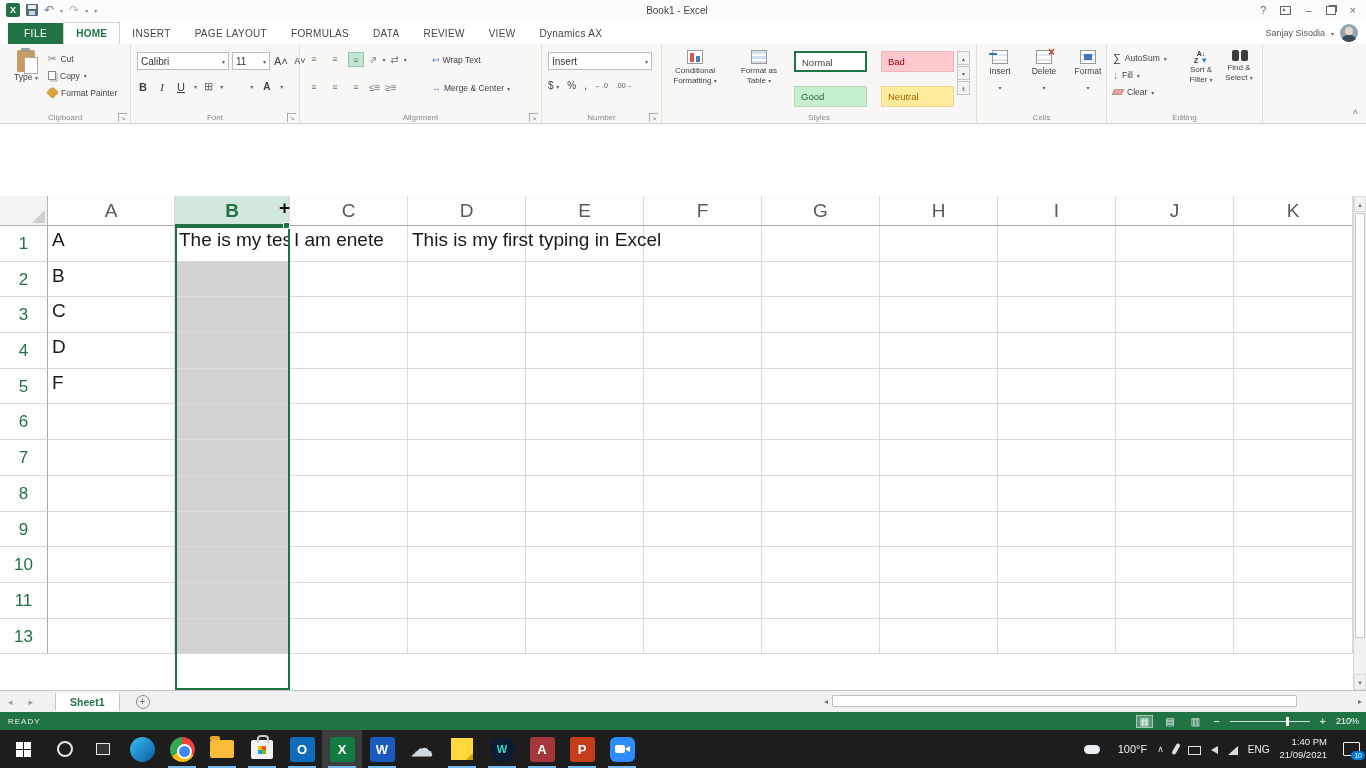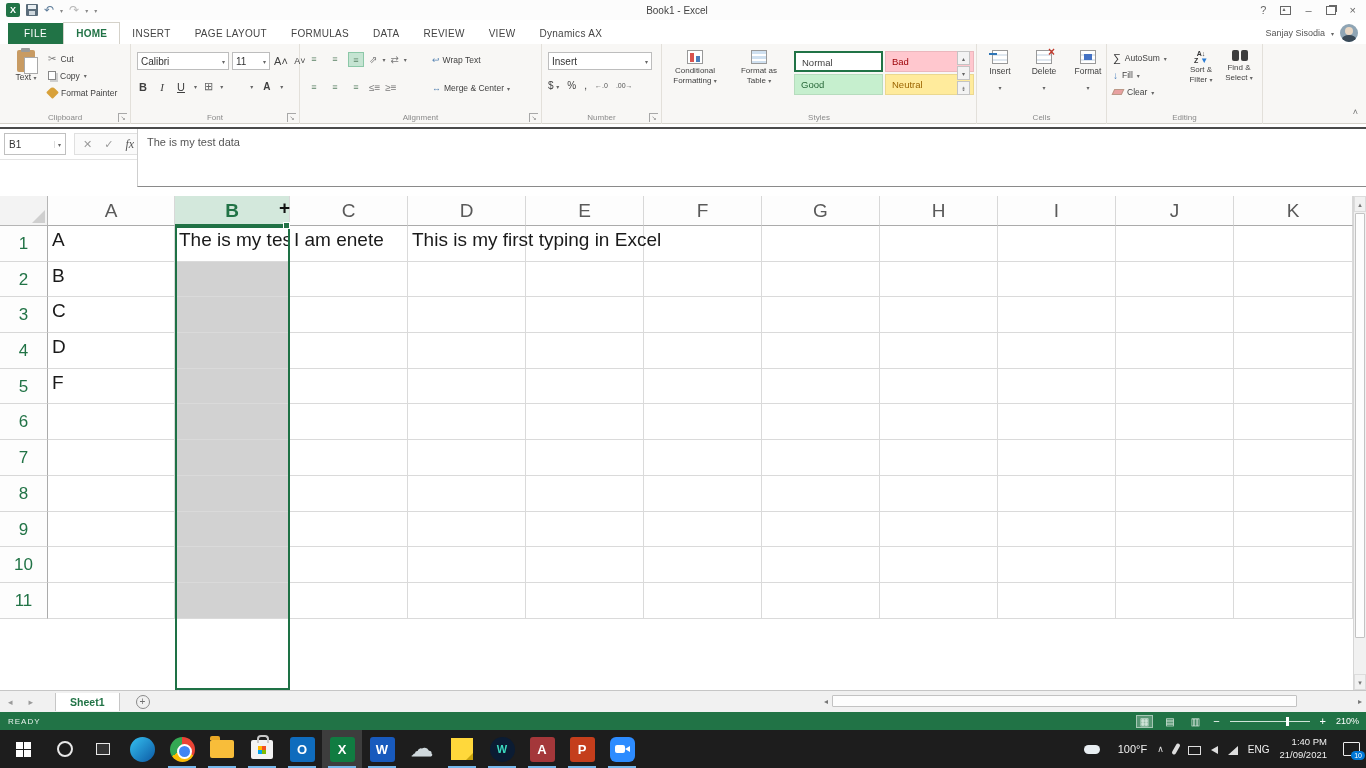--- a/index.html
+++ b/index.html
@@ -77,21 +77,21 @@
   .num-combo{position:absolute;left:6px;top:8px;width:104px;}
   .num-row2{position:absolute;left:6px;top:36px;display:flex;align-items:center;gap:8px;font-size:10px;color:#3f3f3f;}
   .deci{font-size:7px;color:#555;line-height:1;text-align:center;}
   
   .cf-btn,.fat-btn{position:absolute;top:6px;width:66px;text-align:center;}
   .cf-ic{width:16px;height:14px;margin:0 auto 2px;background:#fff;border:1px solid #999;position:relative;}
   .cf-ic:before{content:"";position:absolute;left:2px;top:2px;width:4px;height:9px;background:#d9534f;}
   .cf-ic:after{content:"";position:absolute;left:8px;top:5px;width:4px;height:6px;background:#4a7ebb;}
   .fat-ic{width:16px;height:14px;margin:0 auto 2px;background:repeating-linear-gradient(#cfe0f0 0 3px,#fff 3px 5px);border:1px solid #999;}
   .two-line{font-size:8px;color:#3f3f3f;line-height:1.25;}
-  #style-gallery{position:absolute;left:132px;top:7px;width:180px;display:grid;grid-template-columns:1fr 1fr;gap:2px;}
+  #style-gallery{position:absolute;left:132px;top:7px;width:160px;display:grid;grid-template-columns:1fr 1fr;gap:14px;}
   .style-cell{height:21px;font-size:9.5px;padding:4px 0 0 6px;border:1px solid rgba(0,0,0,0.08);}
   .style-sel{border:2px solid #217346;background:#fff;}
   .gal-scroll{position:absolute;left:295px;top:7px;width:13px;display:flex;flex-direction:column;gap:1px;}
   .gal-scroll div{height:14px;border:1px solid #c4c4c4;background:#f3f3f3;font-size:6px;color:#666;text-align:center;line-height:14px;}
   
   .cells-row{position:absolute;left:6px;top:6px;display:flex;gap:10px;}
   .cellbtn{width:34px;text-align:center;}
   .cb-ic{width:16px;height:14px;margin:0 auto 2px;border:1px solid #999;background:repeating-linear-gradient(#fff 0 3px,#dfe7ef 3px 5px);position:relative;}
   .cb-ic.ins:before{content:"";position:absolute;left:-4px;top:2px;width:8px;height:2px;background:#2e75b6;}
   .cb-ic.del:before{content:"×";position:absolute;right:-4px;top:-6px;color:#c0392b;font-size:12px;font-weight:bold;}
@@ -256,21 +256,21 @@
       <span class="dd">▾</span>
       <div class="avatar"></div>
     </div>
   </div>
 
   <div id="ribbon">
 
     <div class="grp" style="left:0;width:131px;">
       <div class="paste-big">
         <div class="paste-ic"></div>
-        <div class="rbtn-lbl"><span>Text</span> <span class="dd">▾</span></div>
+        <div class="rbtn-lbl"><span>Type</span> <span class="dd">▾</span></div>
       </div>
       <div class="clip-mini">
         <div class="mini-row">
             <span class="scissors">✂</span>
             <span class="rbtn-lbl">Cut</span>
           </div>
         <div class="mini-row">
             <span class="copy-ic"></span>
             <span class="rbtn-lbl">Copy</span>
             <span class="dd">▾</span>
@@ -416,35 +416,20 @@
       <div class="fs-btn" style="left:114px;">
         <div class="binoc"></div>
         <div class="two-line"><span>Find &amp;</span><br><span>Select</span> <span class="dd">▾</span></div>
       </div>
       <div class="grp-label">Editing</div>
     </div>
 
     <div class="ribbon-collapse">˄</div>
   </div>
 
-  <div id="fbar">
-    <div id="namebox">
-        <span>B1</span>
-        <span class="dd">▾</span>
-      </div>
-    <div class="fx-btns">
-      <span class="fx-x">✕</span>
-      <span class="fx-ck">✓</span>
-      <span class="fx-fx">fx</span>
-    </div>
-    <div class="nb-underline"></div>
-    <div id="fml-area">
-      <div id="fml-text">The is my test data</div>
-    </div>
-  </div>
 
   <div id="grid">
       <div class="g-row g-head">
         <div class="corner" style="width: 48px;">
           <div class="corner-tri"></div>
         </div>
         <div class="col-h" style="width: 127px;">A</div>
         <div class="col-h col-sel-h" style="width: 115px;">B</div>
         <div class="col-h" style="width: 118px;">C</div>
         <div class="col-h" style="width: 118px;">D</div>
@@ -603,20 +588,34 @@
         <div class="cell" style="width: 118px;"></div>
         <div class="cell" style="width: 118px;"></div>
         <div class="cell" style="width: 118px;"></div>
         <div class="cell" style="width: 118px;"></div>
         <div class="cell" style="width: 118px;"></div>
         <div class="cell" style="width: 118px;"></div>
         <div class="cell" style="width: 118px;"></div>
         <div class="cell" style="width: 118px;"></div>
         <div class="cell" style="width: 119px;"></div>
       </div>
+      <div class="g-row">
+        <div class="row-h" style="width: 48px;">13</div>
+        <div class="cell" style="width: 127px;"></div>
+        <div class="cell cell-selcol" style="width: 115px;"></div>
+        <div class="cell" style="width: 118px;"></div>
+        <div class="cell" style="width: 118px;"></div>
+        <div class="cell" style="width: 118px;"></div>
+        <div class="cell" style="width: 118px;"></div>
+        <div class="cell" style="width: 118px;"></div>
+        <div class="cell" style="width: 118px;"></div>
+        <div class="cell" style="width: 118px;"></div>
+        <div class="cell" style="width: 118px;"></div>
+        <div class="cell" style="width: 119px;"></div>
+      </div>
     </div>
   <div id="col-sel-outline"></div>
   <div id="fill-handle"></div>
   <div id="plus-cursor">+</div>
 
   <div id="vscroll">
     <div class="vs-arrow">▴</div>
     <div class="vs-thumb"></div>
     <div class="vs-arrow vs-down">▾</div>
   </div>

